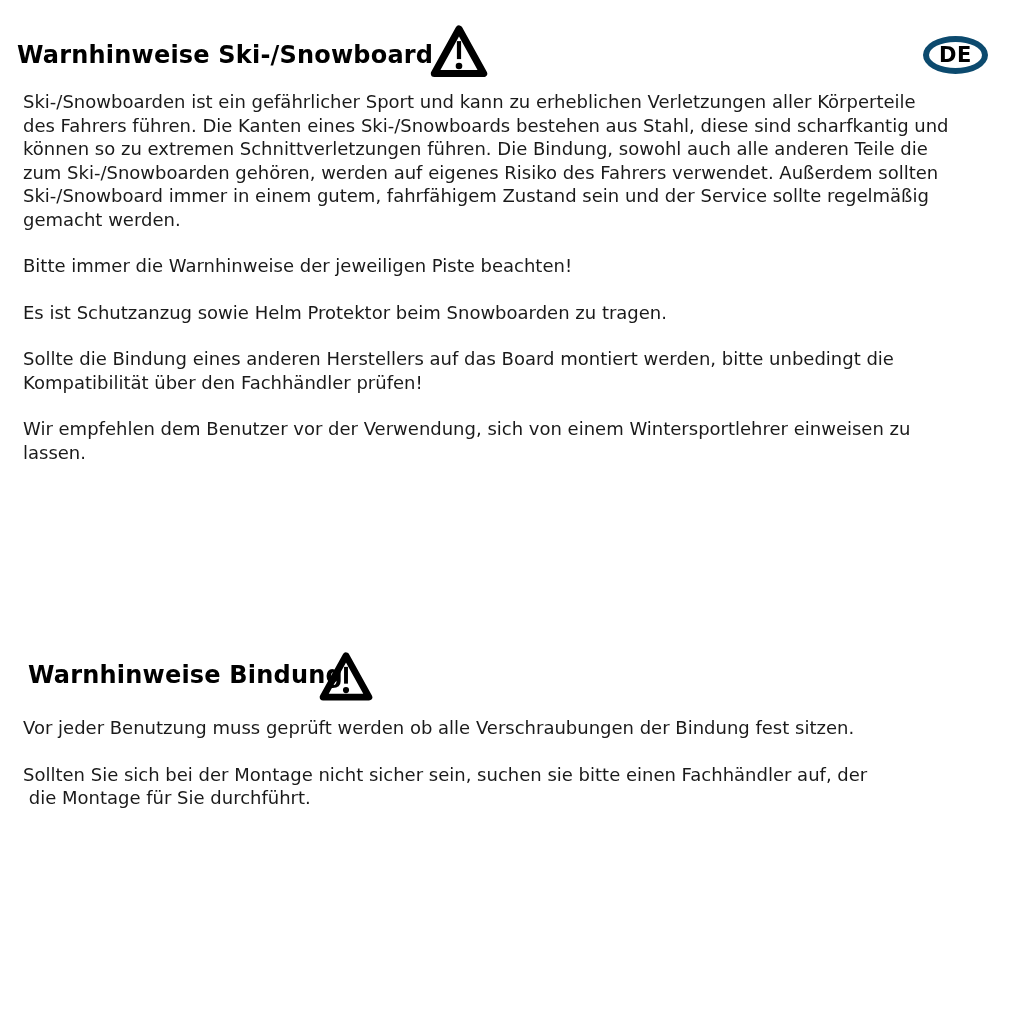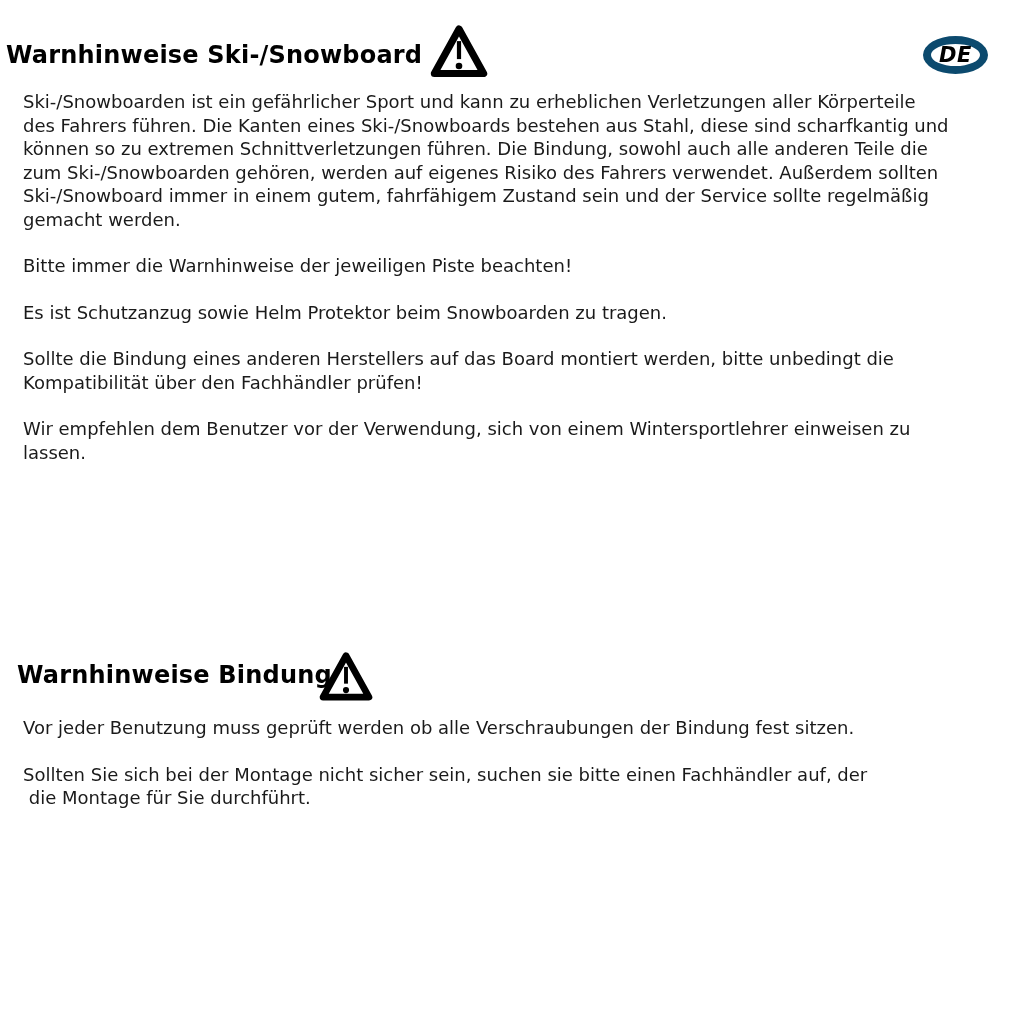--- a/index.html
+++ b/index.html
@@ -7,51 +7,50 @@
     position: relative;
     width: 1027px;
     height: 1032px;
     background: #ffffff;
     font-family: "DejaVu Sans", "Liberation Sans", sans-serif;
     color: #1a1a1a;
     overflow: hidden;
   }
   .heading {
     position: absolute;
-    left: 6px;
+    left: 17px;
     margin: 0;
     font-size: 24px;
     line-height: 28px;
     font-weight: bold;
     color: #000000;
     letter-spacing: 0.2px;
     white-space: nowrap;
   }
   .heading-1 { top: 41px; }
   .heading-2 { top: 661px; margin-left: 11px; }
   .warn-icon { position: absolute; display: block; }
   .warn-icon-1 { left: 429px; top: 22px; width: 60px; height: 61px; }
   .warn-icon-2 { left: 318px; top: 649px; width: 56px; height: 57px; }
   .lang-badge {
     position: absolute;
     left: 923px;
     top: 36px;
     width: 65px;
     height: 38px;
     box-sizing: border-box;
-    border: 8px solid #0c4a6e;
+    border: 6px solid #0c4a6e;
     border-radius: 50%;
     display: flex;
     align-items: center;
     justify-content: center;
     font-weight: bold;
     font-size: 21px;
     letter-spacing: 0.5px;
     color: #000000;
-    font-style: italic;
   }
   .body-block {
     position: absolute;
     left: 23px;
     width: 1002px;
     font-size: 18px;
     line-height: 23.5px;
   }
   .body-block-1 { top: 90px; }
   .body-block-2 { top: 716px; }

